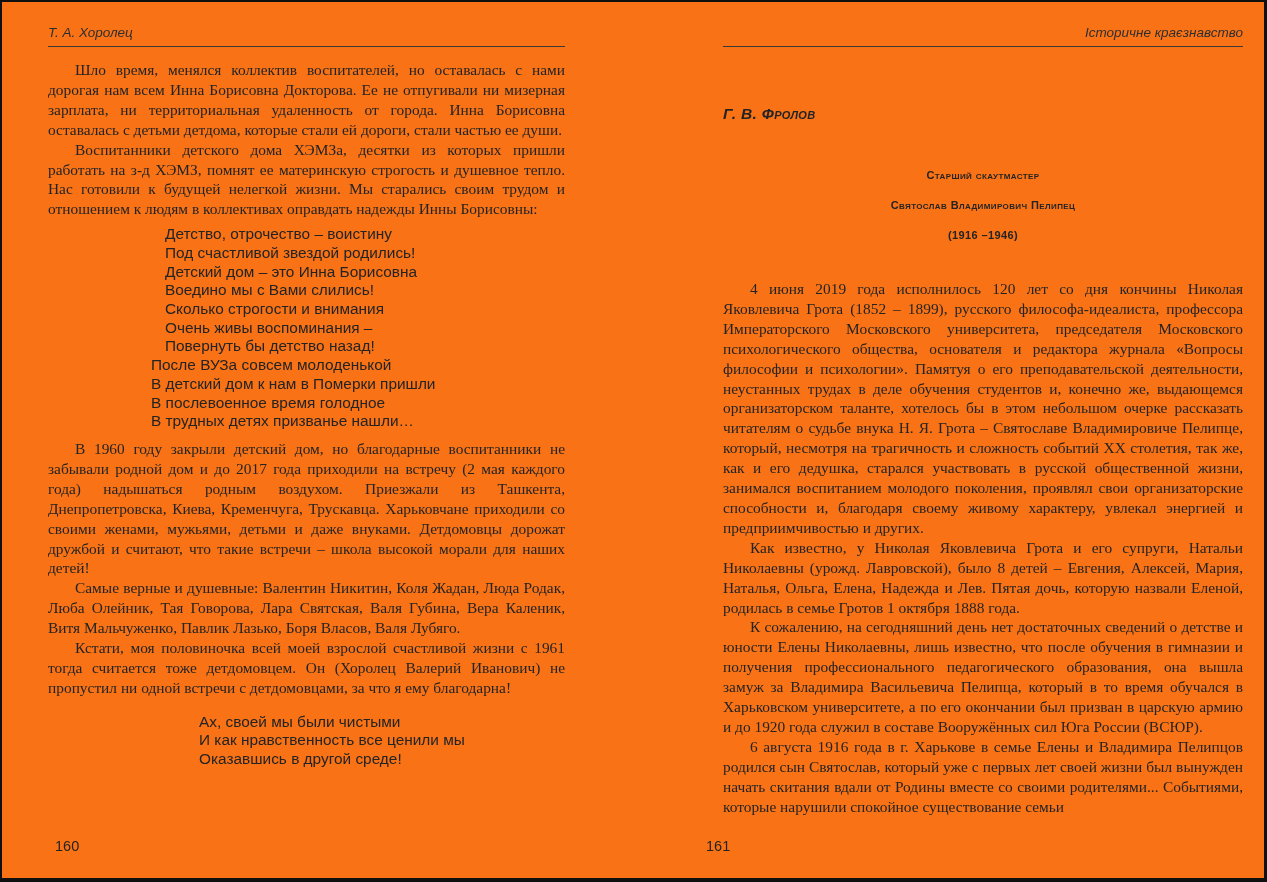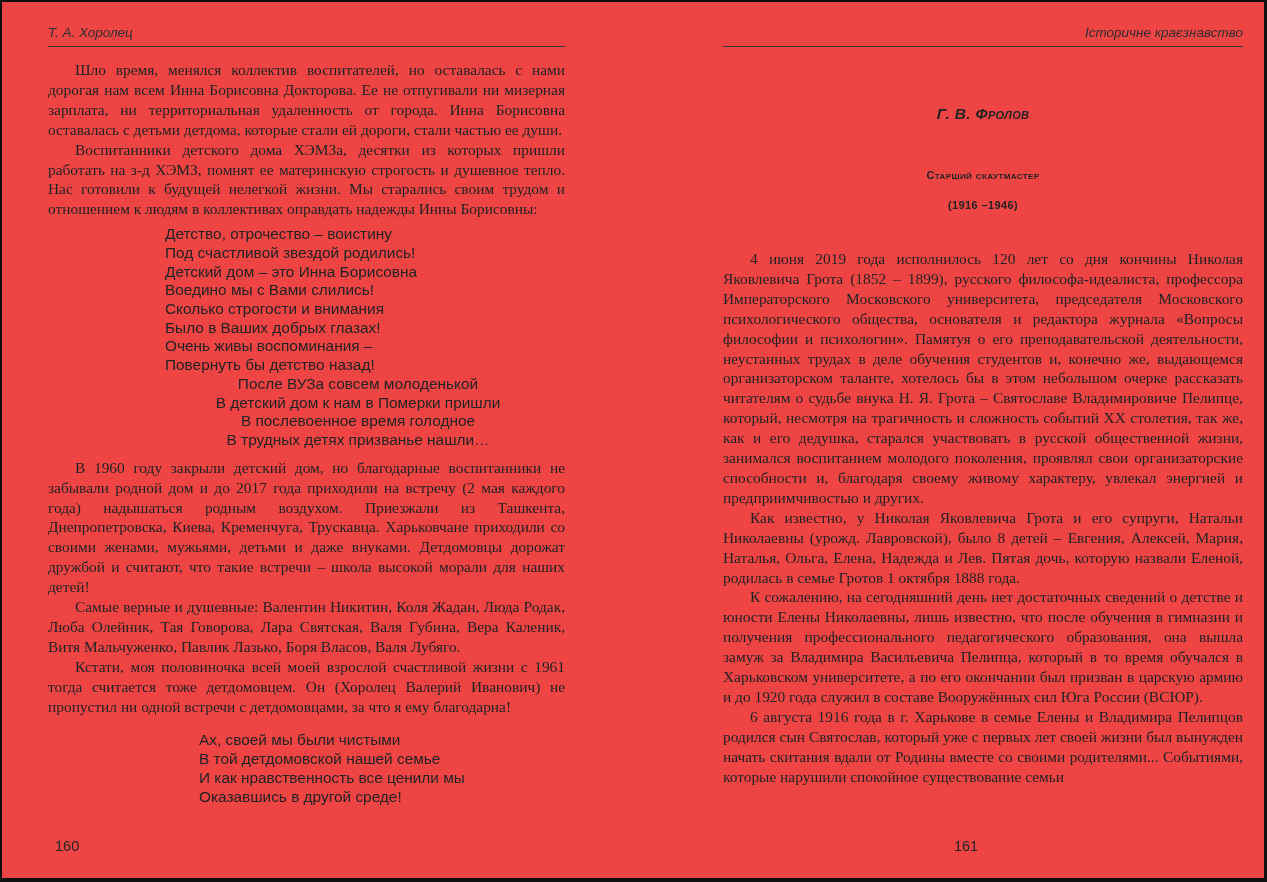--- a/index.html
+++ b/index.html
@@ -6,21 +6,21 @@
     margin: 0;
     padding: 0;
     background: #ffffff;
     font-family: "Liberation Sans", sans-serif;
   }
   .scan {
     position: relative;
     width: 1267px;
     height: 882px;
     box-sizing: border-box;
-    background: #ef4444;
+    background: #f97316;
     border: 2px solid #101010;
     border-right-width: 3px;
     border-bottom-width: 4px;
     overflow: hidden;
     color: #232323;
   }
   .page {
     position: absolute;
     top: 22px;
   }
@@ -48,26 +48,26 @@
     text-indent: 27px;
     hyphens: none;
     font-family: Liberation Serif, serif;
   }
 
   .poem {
     font-size: 15.4px;
     line-height: 18.7px;
   }
   .poem-a { margin-left: 117px; padding-top: 6px; }
-  .poem-b { margin-left: 103px; padding-bottom: 8px; text-align: center; }
+  .poem-b { margin-left: 103px; padding-bottom: 8px; }
   .poem-c { margin-left: 151px; padding-top: 15px; }
 
   .author-byline {
     margin-top: 58px;
-    text-align: center;
+    text-align: left;
     font-weight: 700;
     font-style: italic;
     font-variant: small-caps;
     font-size: 15.5px;
     letter-spacing: 0.3px;
   }
   .title-block {
     margin-top: 37px;
     text-align: center;
     font-weight: 700;
@@ -78,75 +78,74 @@
   }
   .right-body { margin-top: 29px; }
 
   .pagenum {
     position: absolute;
     top: 836px;
     font-size: 14.5px;
     color: #232323;
   }
   .pn-left  { left: 53px; }
-  .pn-right { left: 704px; width: 520px; text-align: center; }
+  .pn-right { left: 704px; width: 520px; text-align: left; }
 </style>
 </head>
 <body>
 
 <div class="scan">
 
   <div class="page page-left">
     <div class="running-header rh-left">
       <span>Т. А. Хоролец</span>
     </div>
     <div class="page-body">
       <p class="para">Шло время, менялся коллектив воспитателей, но оставалась с нами дорогая нам всем Инна Борисовна Докторова. Ее не отпугивали ни мизерная зарплата, ни территориальная удаленность от города. Инна Борисовна оставалась с детьми детдома, которые стали ей дороги, стали частью ее души.</p>
       <p class="para">Воспитанники детского дома ХЭМЗа, десятки из которых пришли работать на з-д ХЭМЗ, помнят ее материнскую строгость и душевное тепло. Нас готовили к будущей нелегкой жизни. Мы старались своим трудом и отношением к людям в коллективах оправдать надежды Инны Борисовны:</p>
 
       <div class="poem poem-a">
         <div class="poem-line">Детство, отрочество – воистину</div>
         <div class="poem-line">Под счастливой звездой родились!</div>
         <div class="poem-line">Детский дом – это Инна Борисовна</div>
         <div class="poem-line">Воедино мы с Вами слились!</div>
         <div class="poem-line">Сколько строгости и внимания</div>
-        <div class="poem-line">Было в Ваших добрых глазах!</div>
         <div class="poem-line">Очень живы воспоминания –</div>
         <div class="poem-line">Повернуть бы детство назад!</div>
       </div>
       <div class="poem poem-b">
         <div class="poem-line">После ВУЗа совсем молоденькой</div>
         <div class="poem-line">В детский дом к нам в Померки пришли</div>
         <div class="poem-line">В послевоенное время голодное</div>
         <div class="poem-line">В трудных детях призванье нашли…</div>
       </div>
 
       <p class="para">В 1960 году закрыли детский дом, но благодарные воспитанники не забывали родной дом и до 2017 года приходили на встречу (2 мая каждого года) надышаться родным воздухом. Приезжали из Ташкента, Днепропетровска, Киева, Кременчуга, Трускавца. Харьковчане приходили со своими женами, мужьями, детьми и даже внуками. Детдомовцы дорожат дружбой и считают, что такие встречи – школа высокой морали для наших детей!</p>
       <p class="para">Самые верные и душевные: Валентин Никитин, Коля Жадан, Люда Родак, Люба Олейник, Тая Говорова, Лара Святская, Валя Губина, Вера Каленик, Витя Мальчуженко, Павлик Лазько, Боря Власов, Валя Лубяго.</p>
       <p class="para">Кстати, моя половиночка всей моей взрослой счастливой жизни с 1961 тогда считается тоже детдомовцем. Он (Хоролец Валерий Иванович) не пропустил ни одной встречи с детдомовцами, за что я ему благодарна!</p>
 
       <div class="poem poem-c">
         <div class="poem-line">Ах, своей мы были чистыми</div>
-        <div class="poem-line">В той детдомовской нашей семье</div>
         <div class="poem-line">И как нравственность все ценили мы</div>
         <div class="poem-line">Оказавшись в другой среде!</div>
 
       </div>
     </div>
   </div>
 
   <div class="page page-right">
     <div class="running-header rh-right">
       <span>Історичне краєзнавство</span>
     </div>
 
     <div class="author-byline">Г. В. Фролов</div>
 
     <div class="title-block">
       <div class="title-line">Старший скаутмастер</div>
+      <div class="title-line">Святослав Владимирович Пелипец</div>
       <div class="title-line">(1916 –1946)</div>
     </div>
 
     <div class="right-body">
       <p class="para">4 июня 2019 года исполнилось 120 лет со дня кончины Николая Яковлевича Грота (1852 – 1899), русского философа-идеалиста, профессора Императорского Московского университета, председателя Московского психологического общества, основателя и редактора журнала «Вопросы философии и психологии». Памятуя о его преподавательской деятельности, неустанных трудах в деле обучения студентов и, конечно же, выдающемся организаторском таланте, хотелось бы в этом небольшом очерке рассказать читателям о судьбе внука Н. Я. Грота – Святославе Владимировиче Пелипце, который, несмотря на трагичность и сложность событий XX столетия, так же, как и его дедушка, старался участвовать в русской общественной жизни, занимался воспитанием молодого поколения, проявлял свои организаторские способности и, благодаря своему живому характеру, увлекал энергией и предприимчивостью и других.</p>
       <p class="para">Как известно, у Николая Яковлевича Грота и его супруги, Натальи Николаевны (урожд. Лавровской), было 8 детей – Евгения, Алексей, Мария, Наталья, Ольга, Елена, Надежда и Лев. Пятая дочь, которую назвали Еленой, родилась в семье Гротов 1 октября 1888 года.</p>
       <p class="para">К сожалению, на сегодняшний день нет достаточных сведений о детстве и юности Елены Николаевны, лишь известно, что после обучения в гимназии и получения профессионального педагогического образования, она вышла замуж за Владимира Васильевича Пелипца, который в то время обучался в Харьковском университете, а по его окончании был призван в царскую армию и до 1920 года служил в составе Вооружённых сил Юга России (ВСЮР).</p>
       <p class="para">6 августа 1916 года в г. Харькове в семье Елены и Владимира Пелипцов родился сын Святослав, который уже с первых лет своей жизни был вынужден начать скитания вдали от Родины вместе со своими родителями... Событиями, которые нарушили спокойное существование семьи</p>
     </div>
   </div>

